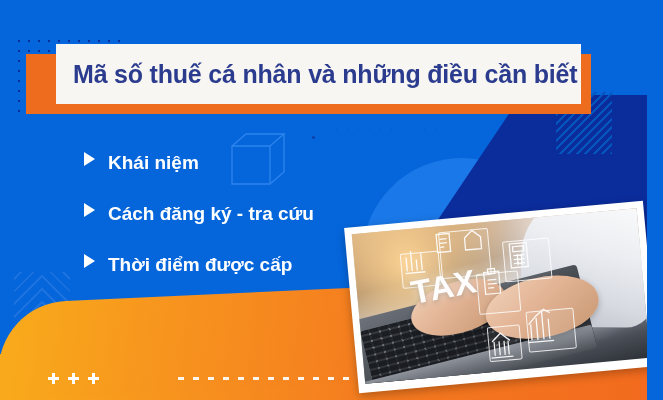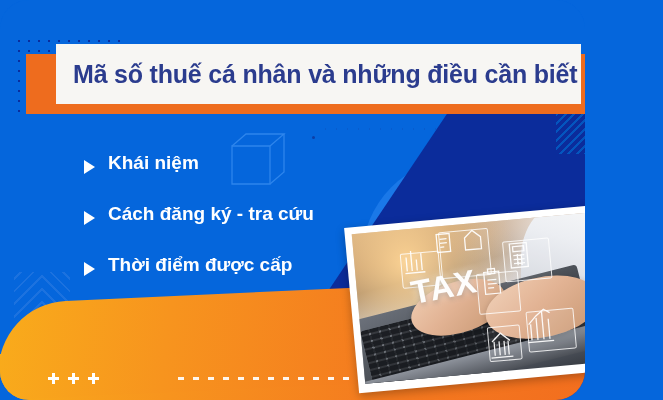--- a/index.html
+++ b/index.html
@@ -1,21 +1,21 @@
 <!DOCTYPE html>
 <html><head>
 <meta charset="utf-8">
 <style>
   html,body{margin:0;padding:0;}
   body{
     width:663px;height:400px;overflow:hidden;
     font-family:"Liberation Sans","DejaVu Sans",sans-serif;
     background:#0566DC;
   }
-  .stage{position:relative;width:585px;height:400px;overflow:hidden;background:#0566DC;border-radius:29px;}
+  .stage{position:relative;width:647px;height:400px;overflow:hidden;background:#0566DC;}
 
   
   .bg-base{position:absolute;inset:0;background:#0566DC;}
 
   .circle-lt{
     position:absolute;left:362px;top:158px;width:200px;height:200px;
     border-radius:50%;background:#1A78E8;
   }
 
   .navy-wedge{
@@ -95,21 +95,21 @@
   }
   .banner-title{
     position:absolute;left:57px;top:0;width:500px;height:60px;
     display:flex;align-items:center;
     color:#2B3C8E;font-size:25px;font-weight:bold;letter-spacing:-.2px;
     white-space:nowrap;
   }
 
   
   .bullets{position:absolute;left:56px;top:152px;width:320px;}
-  .bullet-row{display:flex;align-items:flex-end;margin-bottom:29px;padding-left:28px;}
+  .bullet-row{display:flex;align-items:flex-start;margin-bottom:29px;padding-left:28px;}
   .bullet-caret{
     width:0;height:0;border-left:11px solid #fff;
     border-top:7px solid transparent;border-bottom:7px solid transparent;
     margin-right:13px;flex:0 0 auto;
   }
   .bullet-text{color:#fff;font-size:19px;font-weight:bold;white-space:nowrap;}
 
   
   .photo-wrap{
     position:absolute;left:351px;top:214px;width:300px;height:166px;

